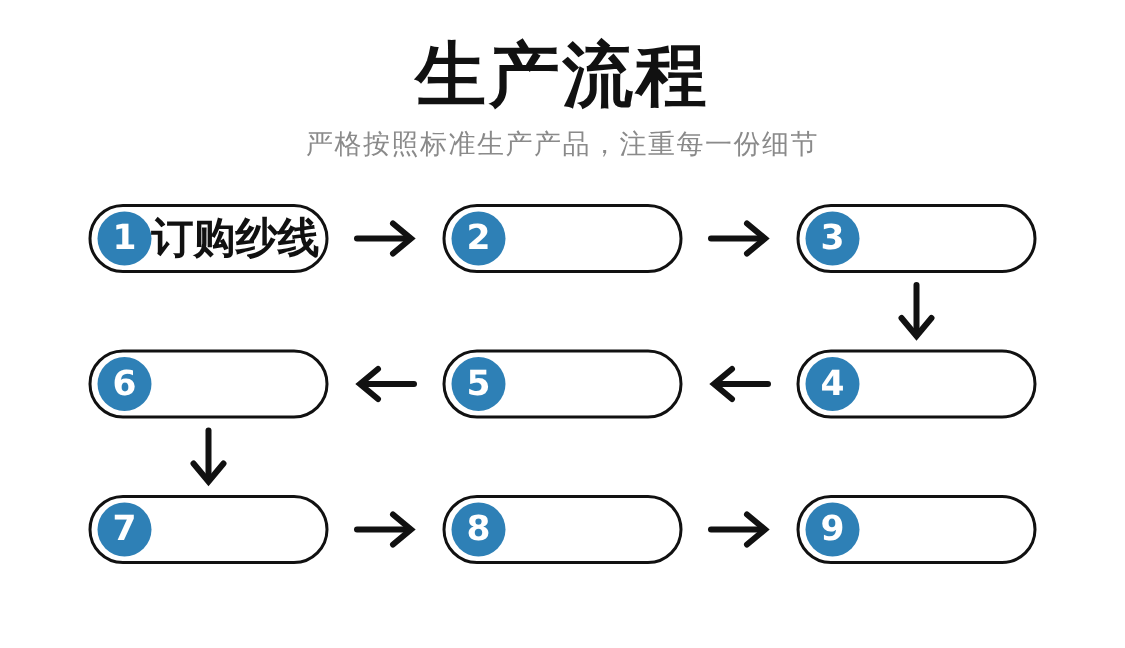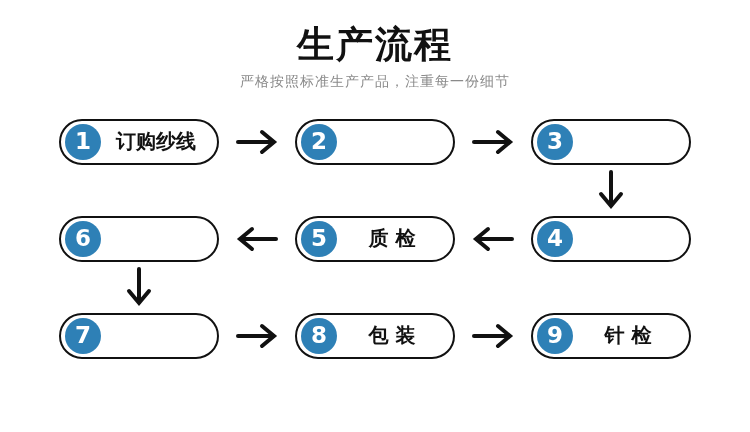--- a/index.html
+++ b/index.html
@@ -14,30 +14,30 @@
     height: 432px;
     font-family: "DejaVu Sans", "Liberation Sans", sans-serif;
     overflow: hidden;
   }
   .page { width: 750px; height: 432px; position: relative; }
 
   .title {
     margin: 0;
     padding-top: 24px;
     text-align: center;
-    font-size: 37px;
+    font-size: 47px;
     font-weight: 900;
     color: var(--ink);
     letter-spacing: 2px;
     line-height: 1.15;
   }
   .subtitle {
     margin: 6px 0 0 0;
     text-align: center;
-    font-size: 14px;
+    font-size: 18px;
     font-weight: 400;
     color: var(--subtle);
     letter-spacing: 1px;
   }
 
   .flow {
     width: 632px;
     margin: 28px auto 0 auto;
     display: grid;
     grid-template-columns: 160px 1fr 160px 1fr 160px;
@@ -66,21 +66,21 @@
     font-size: 23px;
     font-weight: 700;
     display: flex;
     align-items: center;
     justify-content: center;
     line-height: 1;
   }
   .pill .label {
     flex: 1;
     text-align: center;
-    font-size: 20px;
+    font-size: 28px;
     font-weight: 700;
     color: var(--ink);
     white-space: nowrap;
   }
 
   .arrow-cell {
     display: flex;
     align-items: center;
     justify-content: center;
   }
@@ -143,21 +143,20 @@
       <span class="num">6</span>
     </div>
     <div class="arrow-cell r3 c2">
       <svg class="arrow" width="44" height="26" viewBox="0 0 44 26">
         <line x1="41" y1="13" x2="6" y2="13"></line>
         <polyline points="17,3 5,13 17,23"></polyline>
       </svg>
     </div>
     <div class="pill r3 c3">
       <span class="num">5</span>
-      <span class="label">质 检</span>
     </div>
     <div class="arrow-cell r3 c4">
       <svg class="arrow" width="44" height="26" viewBox="0 0 44 26">
         <line x1="41" y1="13" x2="6" y2="13"></line>
         <polyline points="17,3 5,13 17,23"></polyline>
       </svg>
     </div>
     <div class="pill r3 c5">
       <span class="num">4</span>
     </div>
@@ -173,27 +172,25 @@
       <span class="num">7</span>
     </div>
     <div class="arrow-cell r5 c2">
       <svg class="arrow" width="44" height="26" viewBox="0 0 44 26">
         <line x1="3" y1="13" x2="38" y2="13"></line>
         <polyline points="27,3 39,13 27,23"></polyline>
       </svg>
     </div>
     <div class="pill r5 c3">
       <span class="num">8</span>
-      <span class="label">包 装</span>
     </div>
     <div class="arrow-cell r5 c4">
       <svg class="arrow" width="44" height="26" viewBox="0 0 44 26">
         <line x1="3" y1="13" x2="38" y2="13"></line>
         <polyline points="27,3 39,13 27,23"></polyline>
       </svg>
     </div>
     <div class="pill r5 c5">
       <span class="num">9</span>
-      <span class="label">针 检</span>
     </div>
 
   </div>
 </div>
 
 </body></html>

